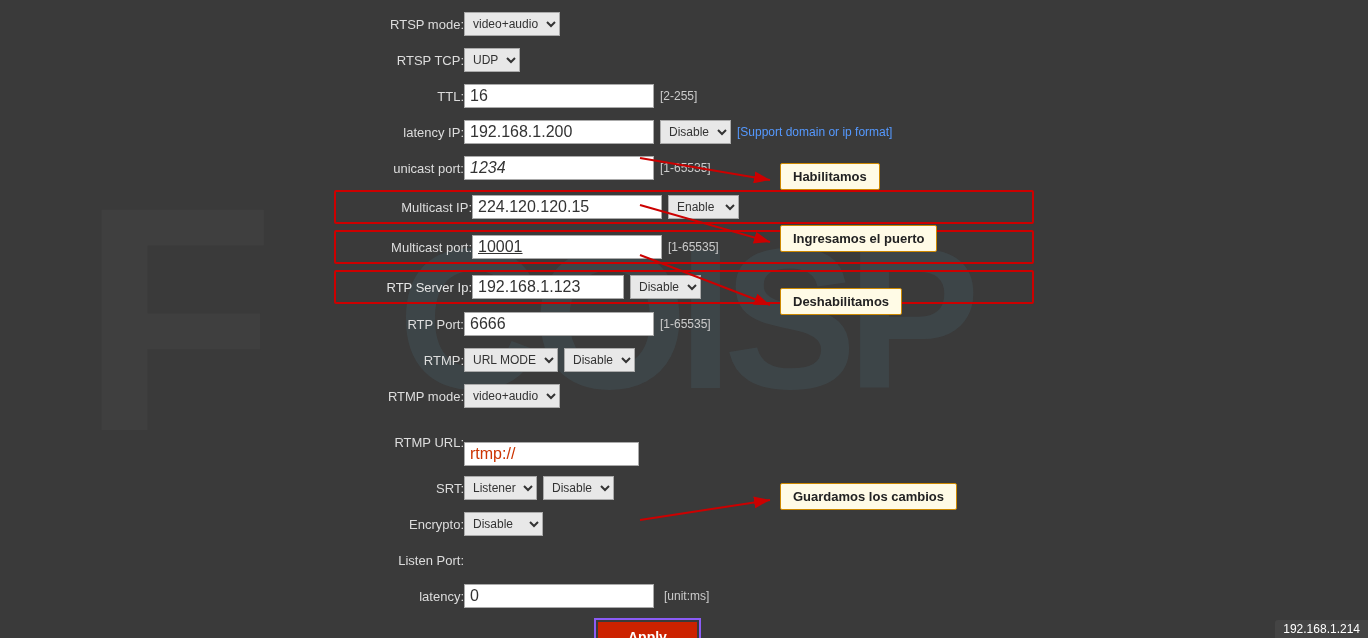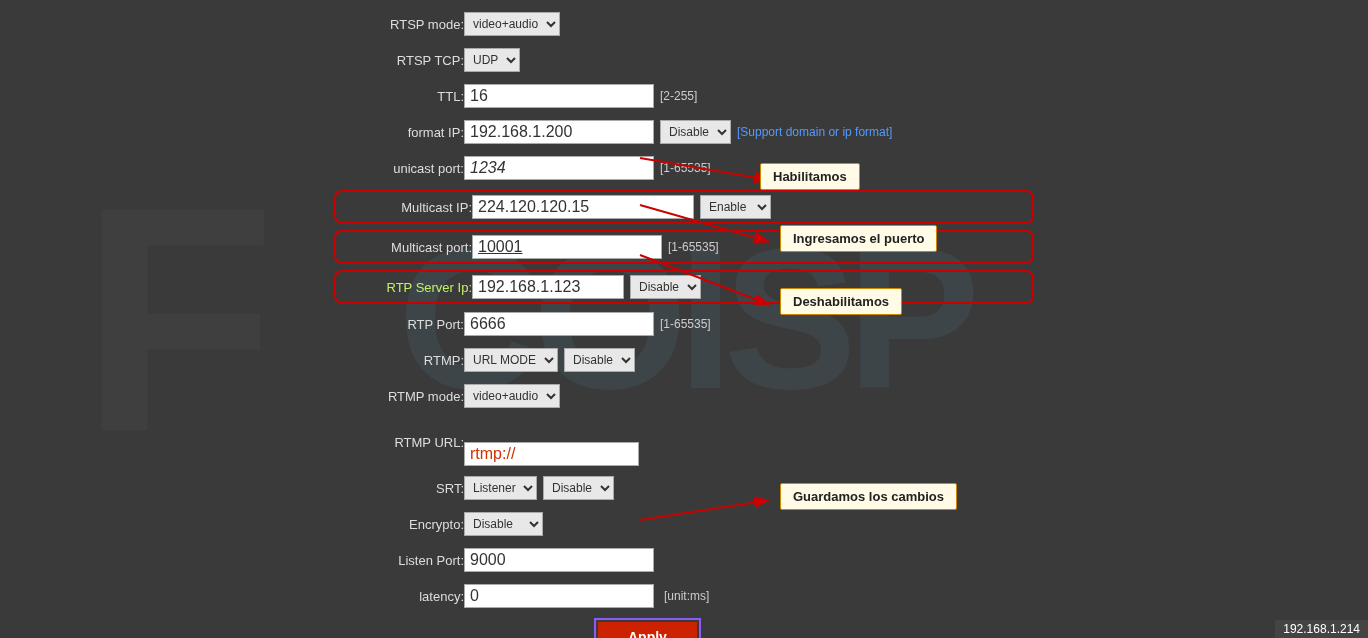--- a/index.html
+++ b/index.html
@@ -102,21 +102,21 @@
       font-size: 12px;
     }
     .hint-blue {
       color: #5599ff;
       font-size: 12px;
     }
 
     
     .highlight-row {
       border: 2px solid #cc0000;
-      border-radius: 8px;
+      border-radius: 2px;
       padding: 2px 4px;
       margin-bottom: 6px;
     }
 
     
     .tooltip-box {
       position: absolute;
       background: #fffbe6;
       border: 1.5px solid #cc8800;
       padding: 5px 12px;
@@ -197,21 +197,21 @@
 
   <line x1="640" y1="158" x2="770" y2="180" stroke="#cc0000" stroke-width="2" marker-end="url(#arrowhead)"></line>
 
   <line x1="640" y1="205" x2="770" y2="242" stroke="#cc0000" stroke-width="2" marker-end="url(#arrowhead)"></line>
 
   <line x1="640" y1="255" x2="770" y2="305" stroke="#cc0000" stroke-width="2" marker-end="url(#arrowhead)"></line>
 
   <line x1="640" y1="520" x2="770" y2="500" stroke="#cc0000" stroke-width="2" marker-end="url(#arrowhead)"></line>
 </svg>
 
-<div class="tooltip-box" style="left:760px; top:163px;">
+<div class="tooltip-box" style="left:780px; top:163px;">
   <span>Habilitamos</span>
 </div>
 <div class="tooltip-box" style="left:780px; top:225px;">
   <span>Ingresamos el puerto</span>
 </div>
 <div class="tooltip-box" style="left:780px; top:288px;">
   <span>Deshabilitamos</span>
 </div>
 <div class="tooltip-box" style="left:780px; top:483px;">
   <span>Guardamos los cambios</span>
@@ -241,21 +241,21 @@
 
     <div class="form-row">
       <div class="form-label">TTL:</div>
       <div class="form-control-area">
         <input type="text" style="width: 190px;" value="16">
         <span class="hint-text">[2-255]</span>
       </div>
     </div>
 
     <div class="form-row">
-      <div class="form-label">format IP:</div>
+      <div class="form-label">latency IP:</div>
       <div class="form-control-area">
         <input type="text" style="width: 190px;" value="192.168.1.200">
         <select>
           <option>Disable</option>
           <option>Enable</option>
         </select>
         <span class="hint-blue">[Support domain or ip format]</span>
       </div>
     </div>
 
@@ -263,38 +263,38 @@
       <div class="form-label">unicast port:</div>
       <div class="form-control-area">
         <input type="text" style="width: 190px; font-style: italic;" value="1234">
         <span class="hint-text">[1-65535]</span>
       </div>
     </div>
 
     <div class="form-row highlight-row" style="display:flex; align-items:center; border:2px solid #cc0000; padding:3px 6px; margin-bottom:6px;">
       <div class="form-label" style="color:#ddd;">Multicast IP:</div>
       <div class="form-control-area">
-        <input type="text" style="width: 222px;" value="224.120.120.15">
+        <input type="text" style="width: 190px;" value="224.120.120.15">
         <select>
           <option>Enable</option>
           <option>Disable</option>
         </select>
       </div>
     </div>
 
     <div class="form-row highlight-row" style="display:flex; align-items:center; border:2px solid #cc0000; padding:3px 6px; margin-bottom:6px;">
       <div class="form-label" style="color:#ddd;">Multicast port:</div>
       <div class="form-control-area">
         <input type="text" style="width: 190px; text-decoration: underline;" value="10001">
         <span class="hint-text">[1-65535]</span>
       </div>
     </div>
 
     <div class="form-row highlight-row" style="display:flex; align-items:center; border:2px solid #cc0000; padding:3px 6px; margin-bottom:6px;">
-      <div class="form-label" style="color:#bef264;">RTP Server Ip:</div>
+      <div class="form-label" style="color:#e5e5e5;">RTP Server Ip:</div>
       <div class="form-control-area">
         <input type="text" style="width: 152px;" value="192.168.1.123">
         <select>
           <option>Disable</option>
           <option>Enable</option>
         </select>
       </div>
     </div>
 
     <div class="form-row">
@@ -356,23 +356,20 @@
         <select>
           <option>Disable</option>
           <option>AES-128</option>
           <option>AES-256</option>
         </select>
       </div>
     </div>
 
     <div class="form-row">
       <div class="form-label">Listen Port:</div>
-      <div class="form-control-area">
-        <input type="text" style="width: 190px;" value="9000">
-      </div>
     </div>
 
     <div class="form-row">
       <div class="form-label">latency:</div>
       <div class="form-control-area">
         <input type="text" style="width: 190px;" value="0">
         <span class="hint-text unit-text">[unit:ms]</span>
       </div>
     </div>
 

